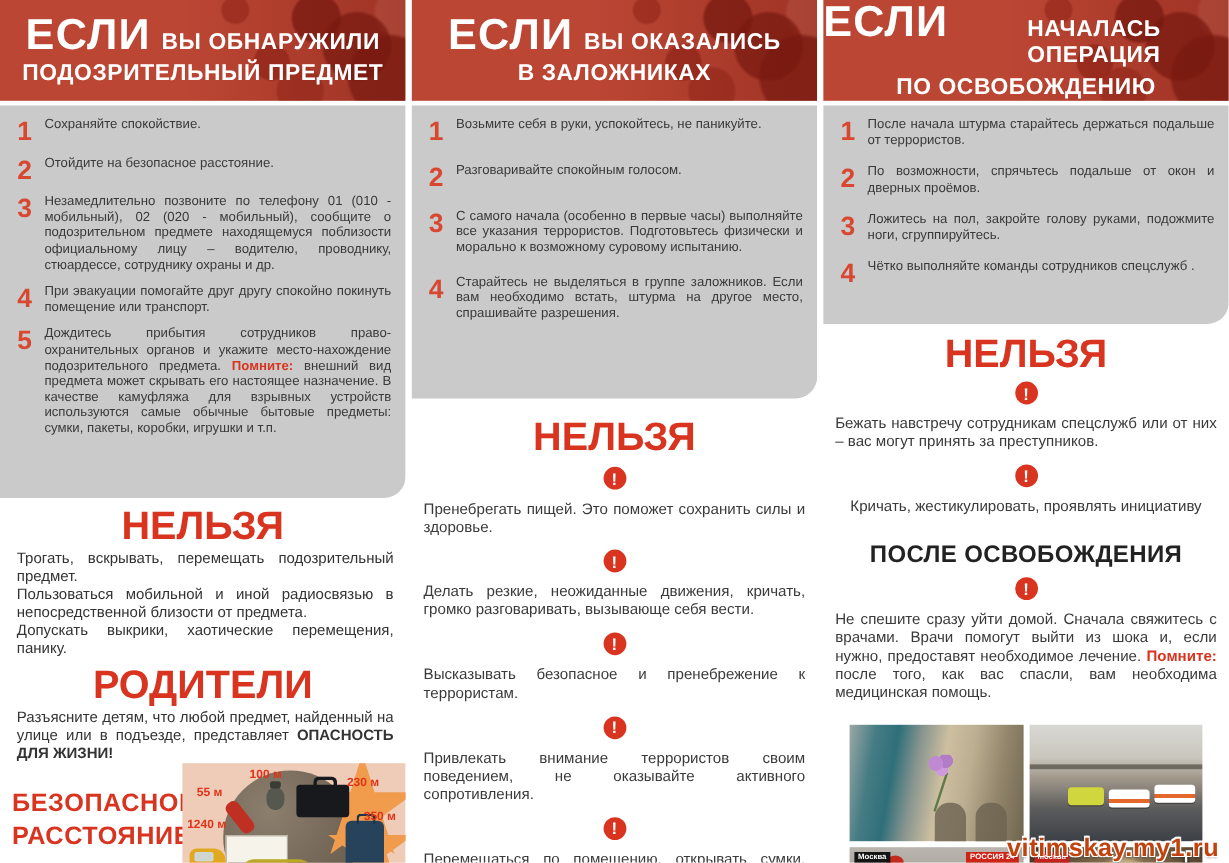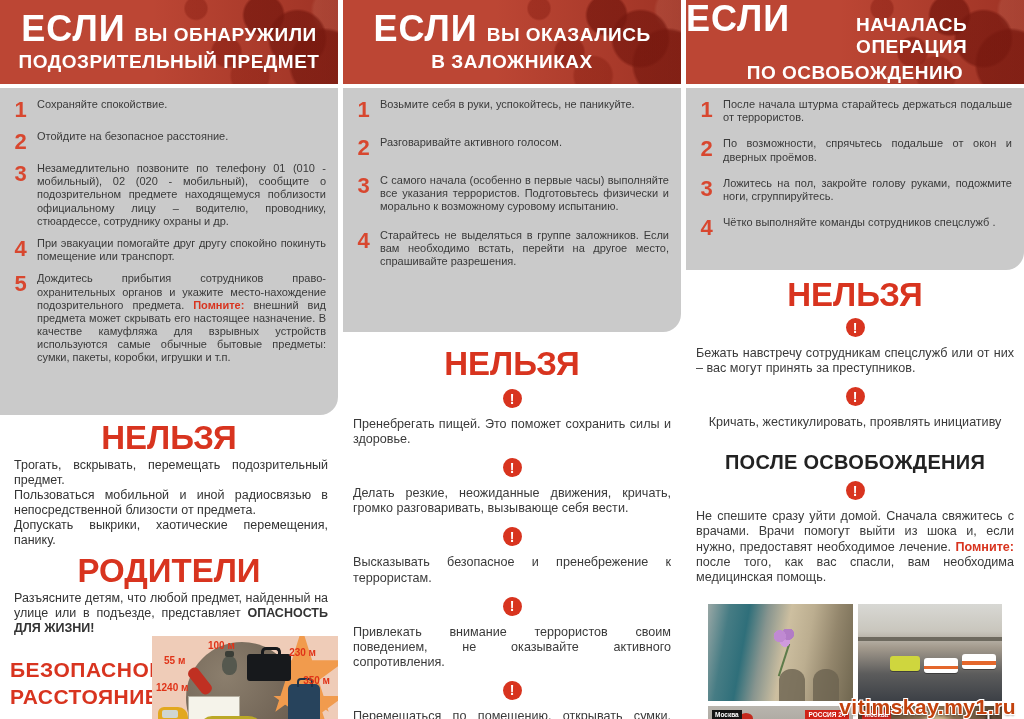--- a/index.html
+++ b/index.html
@@ -242,29 +242,29 @@
       <div class="hdr-l2">В ЗАЛОЖНИКАХ</div>
     </div>
 
     <div class="panel panel-2">
       <div class="step">
         <span class="num">1</span>
         <p class="stext">Возьмите себя в руки, успокойтесь, не паникуйте.</p>
       </div>
       <div class="step">
         <span class="num">2</span>
-        <p class="stext">Разговаривайте активного голосом.</p>
+        <p class="stext">Разговаривайте спокойным голосом.</p>
       </div>
       <div class="step">
         <span class="num">3</span>
         <p class="stext">С самого начала (особенно в первые часы) выполняйте все указания террористов. Подготовьтесь физически и морально к возможному суровому испытанию.</p>
       </div>
       <div class="step">
         <span class="num">4</span>
-        <p class="stext">Старайтесь не выделяться в группе заложников. Если вам необходимо встать, перейти на другое место, спрашивайте разрешения.</p>
+        <p class="stext">Старайтесь не выделяться в группе заложников. Если вам необходимо встать, штурма на другое место, спрашивайте разрешения.</p>
       </div>
 
     </div>
 
     <div class="big-red" style="margin:15px 0 9px;">НЕЛЬЗЯ</div>
     <div class="bang">
       <span class="bang-icon"></span>
       <p class="stext">Пренебрегать пищей. Это поможет сохранить силы и здоровье.</p>
     </div>
     <div class="bang">

